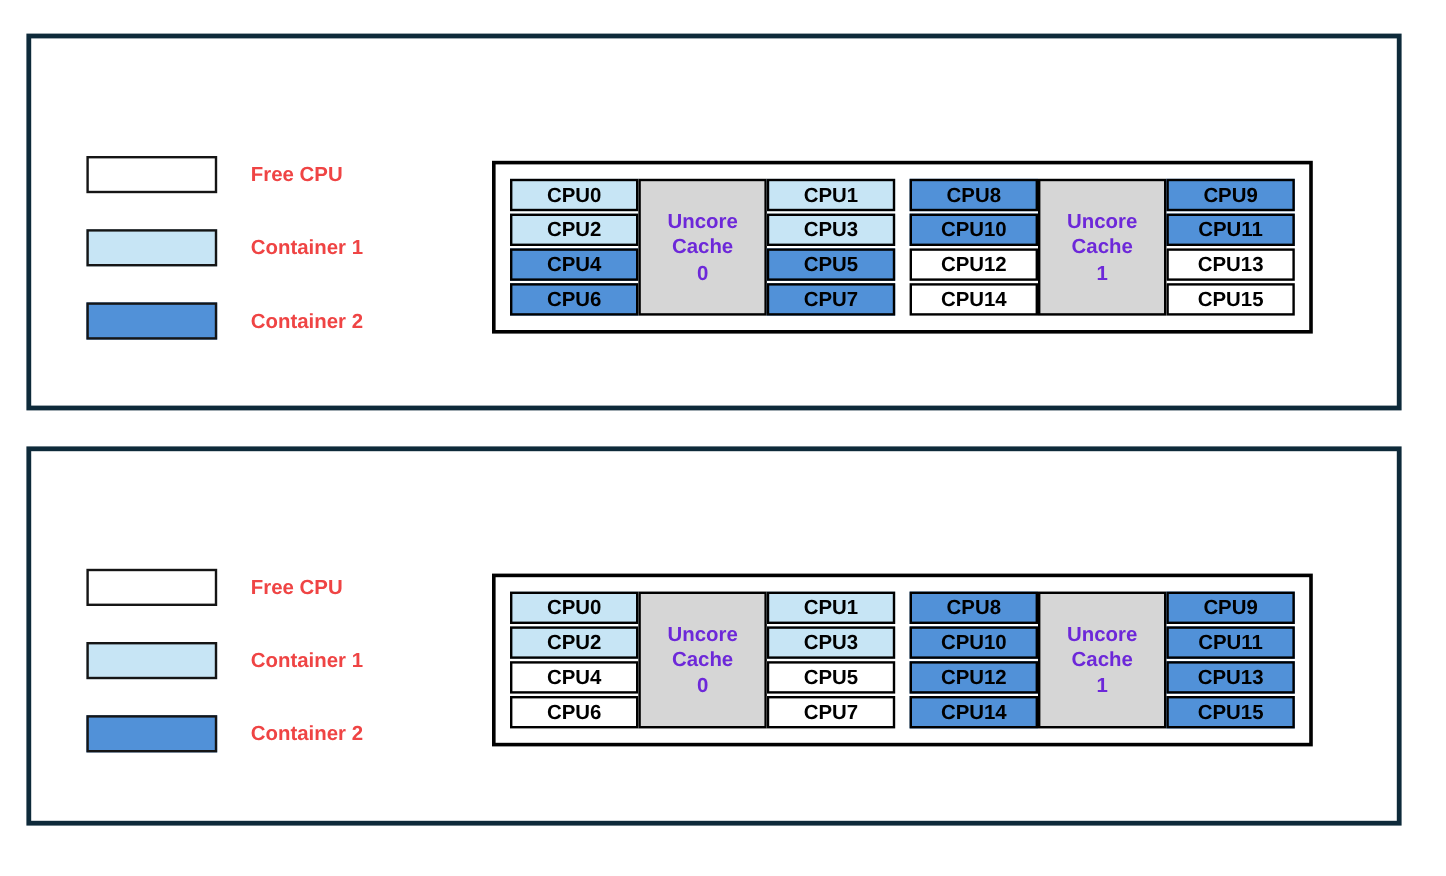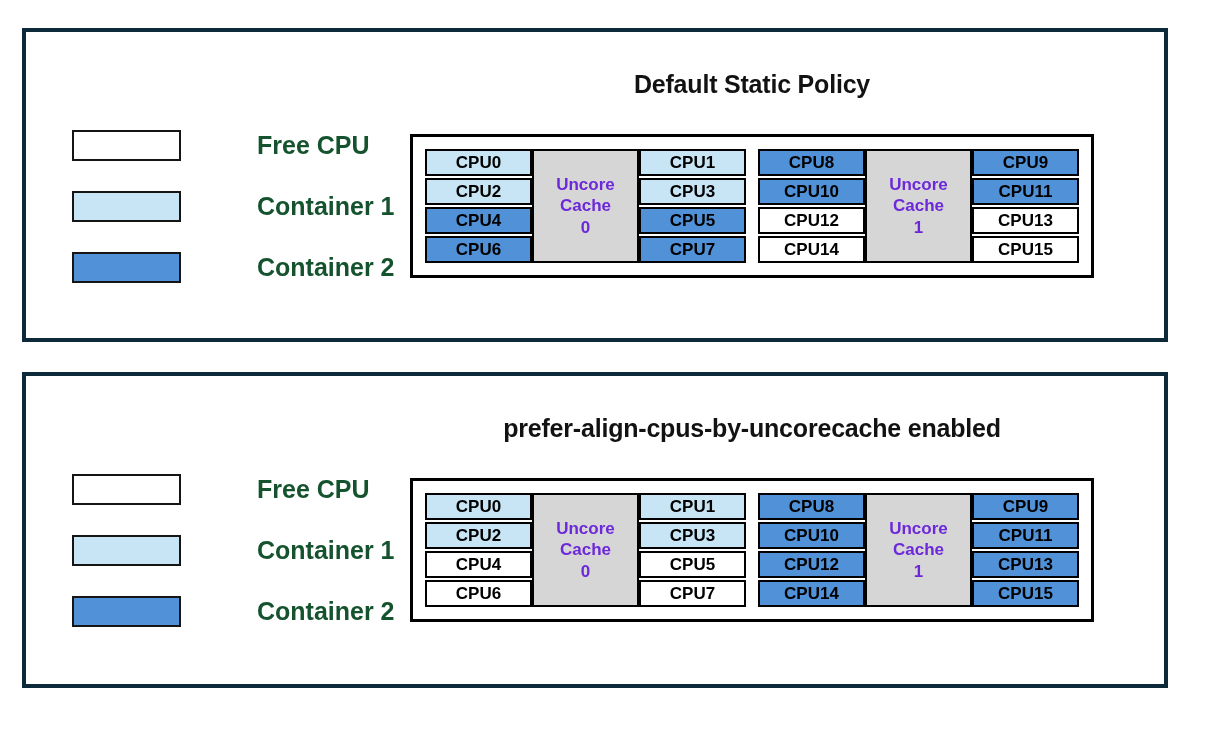--- a/index.html
+++ b/index.html
@@ -8,21 +8,21 @@
   .canvas { position:relative; width:1205px; height:730px; background:#fff; overflow:hidden; }
 
   .panel { position:absolute; left:22px; width:1146px; background:#fff;
            border:4px solid #0e2a3a; }
   .panel-0 { top:28px;  height:314px; }
   .panel-1 { top:372px; height:316px; }
 
   .legend { position:absolute; left:46px; top:98px; }
   .legend-row { display:flex; align-items:center; height:31px; margin-bottom:30px; }
   .swatch { width:109px; height:31px; border:2px solid #151515; margin-right:28px; background:#fff; }
-  .legend-label { font-weight:bold; font-size:25px; color:#14532d; white-space:nowrap;margin-left:48px; }
+  .legend-label { font-weight:bold; font-size:17px; color:#ef4444; white-space:nowrap; }
 
   .panel-title { position:absolute; left:384px; top:38px; width:684px;
                  text-align:center; font-weight:bold; font-size:25px; color:#121212;
                  letter-spacing:-0.2px; white-space:nowrap; }
 
   .diagram-box { position:absolute; left:384px; top:102px; width:684px; height:144px;
                  border:3px solid #000; background:#fff;
                  display:flex; justify-content:space-between; align-items:center;
                  padding:0 12px; }
 
@@ -49,21 +49,20 @@
       <div class="legend-row">
         <span class="swatch" style="background: rgb(199, 229, 245);"></span>
         <span class="legend-label">Container 1</span>
       </div>
       <div class="legend-row">
         <span class="swatch" style="background: rgb(81, 145, 216);"></span>
         <span class="legend-label">Container 2</span>
       </div>
     </div>
 
-    <h2 class="panel-title">Default Static Policy</h2>
 
     <div class="diagram-box">
 
       <div class="cache-group">
         <div class="cpu-col">
           <div class="cpu" style="background: rgb(199, 229, 245);">CPU0</div>
           <div class="cpu" style="background: rgb(199, 229, 245);">CPU2</div>
           <div class="cpu" style="background: rgb(81, 145, 216);">CPU4</div>
           <div class="cpu" style="background: rgb(81, 145, 216);">CPU6</div>
         </div>
@@ -111,21 +110,20 @@
       <div class="legend-row">
         <span class="swatch" style="background: rgb(199, 229, 245);"></span>
         <span class="legend-label">Container 1</span>
       </div>
       <div class="legend-row">
         <span class="swatch" style="background: rgb(81, 145, 216);"></span>
         <span class="legend-label">Container 2</span>
       </div>
     </div>
 
-    <h2 class="panel-title">prefer-align-cpus-by-uncorecache enabled</h2>
 
     <div class="diagram-box">
 
       <div class="cache-group">
         <div class="cpu-col">
           <div class="cpu" style="background: rgb(199, 229, 245);">CPU0</div>
           <div class="cpu" style="background: rgb(199, 229, 245);">CPU2</div>
           <div class="cpu" style="background: rgb(255, 255, 255);">CPU4</div>
           <div class="cpu" style="background: rgb(255, 255, 255);">CPU6</div>
         </div>

